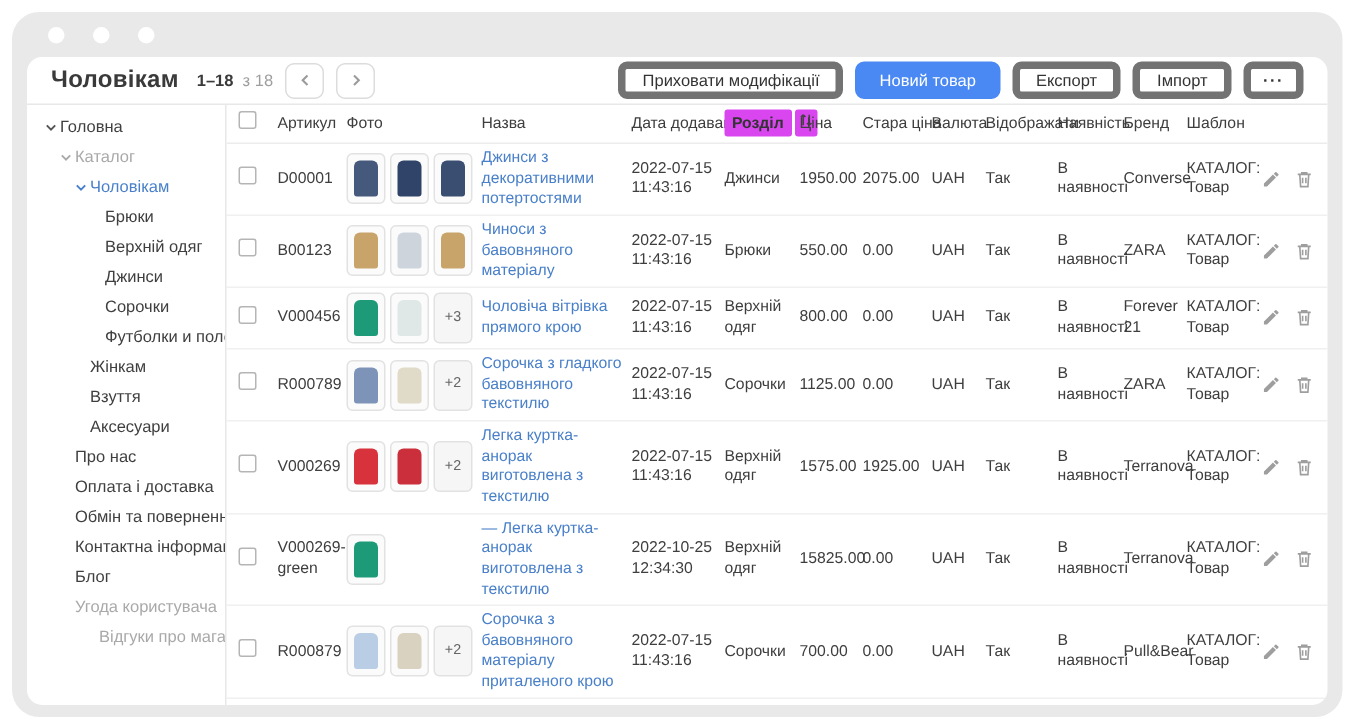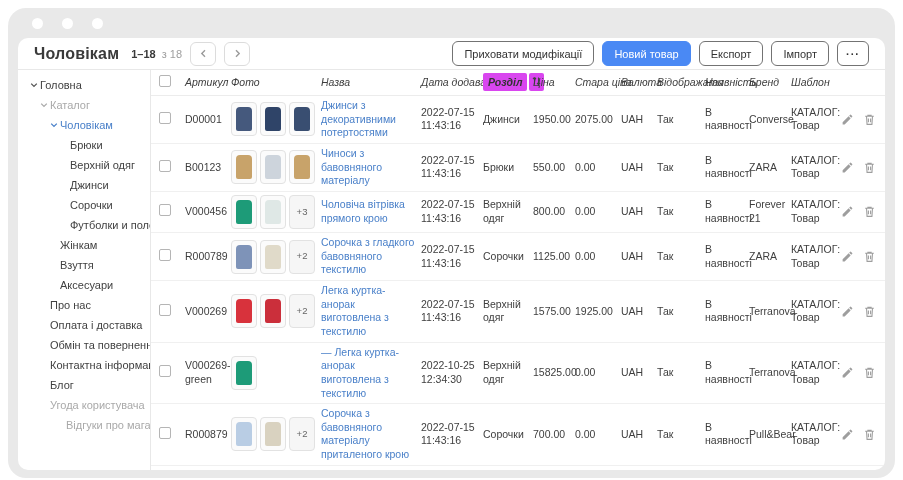--- a/index.html
+++ b/index.html
@@ -17,41 +17,41 @@
               padding:0 16px; border-bottom:1px solid #e8e8e8; }
   .ptitle { font-size:16px; font-weight:600; color:#3a3a3a; letter-spacing:.2px; }
   .pag { margin-left:12px; font-size:11px; }
   .pag .range { font-weight:700; color:#3a3a3a; }
   .pag .of { color:#9e9e9e; margin-left:3px; }
   .navbtn { width:26px; height:24px; border:1px solid #dcdcdc; border-radius:6px;
             background:#fff; margin-left:8px; display:inline-flex; align-items:center;
             justify-content:center; cursor:pointer; }
   .actions { margin-left:auto; display:flex; gap:8px; align-items:center; }
   .btn { height:25px; font-size:11px; padding:0 11px; border-radius:6px; cursor:pointer;
-         background:#fff; border:1px solid #737373; color:#333; white-space:nowrap;
+         background:#fff; border:5px solid #737373; color:#333; white-space:nowrap;
          font-family:inherit; }
   .btn.primary { background:#4a89f4; border-color:#4a89f4; color:#fff;text-align:center; }
   .btn.more { padding:0 8px; letter-spacing:1px; font-weight:700; }
   
   .main { flex:1; display:flex; min-height:0; }
   .sidebar { width:133px; flex:0 0 133px; border-right:1px solid #e8e8e8;
              padding-top:5px; overflow:hidden; }
   .side-item { height:20px; display:flex; align-items:center; font-size:11px;
                cursor:pointer; white-space:nowrap; }
   .side-item .chev { width:10px; display:inline-flex; align-items:center; flex:0 0 10px; }
   .side-item.normal { color:#3f3f3f; }
   .side-item.muted  { color:#a9a9a9; }
   .side-item.active { color:#4a80c9; }
   
   .table { flex:1; min-width:0; overflow:hidden; }
   .trow, .thead { display:grid; padding-left:8px;
     grid-template-columns:26px 46px 90px 100px 62px 50px 42px 46px 36px 48px 44px 42px 50px 1fr;
     align-items:center; }
   .thead { height:26px; border-bottom:1px solid #ececec; color:#9b9b9b; font-size:10px; }
-  .thead .cell { white-space:nowrap;font-style:italic; }
+  .thead .cell { white-space:nowrap; }
   .trow { border-bottom:1px solid #f0f0f0; min-height:41.3px; padding-top:3px; padding-bottom:3px; }
   .cell { padding-right:6px; font-size:10.5px; color:#3e3e3e; line-height:1.3; }
   .hl { background:#d946ef; color:#333; font-weight:700; padding:3px 5px; border-radius:2px; }
   .sorticon { margin-left:2px; padding:3px 3px; cursor:pointer; }
   .checkbox { width:12px; height:12px; border:1px solid #b5b5b5; border-radius:2px;
               display:inline-block; background:#fff; cursor:pointer; }
   .photos { display:flex; gap:3px; align-items:center; }
   .thumb { width:26px; height:34px; border:1px solid #e2e2e2; border-radius:4px;
            background:#fbfbfb; display:flex; align-items:center; justify-content:center;
            cursor:pointer; overflow:hidden; }

